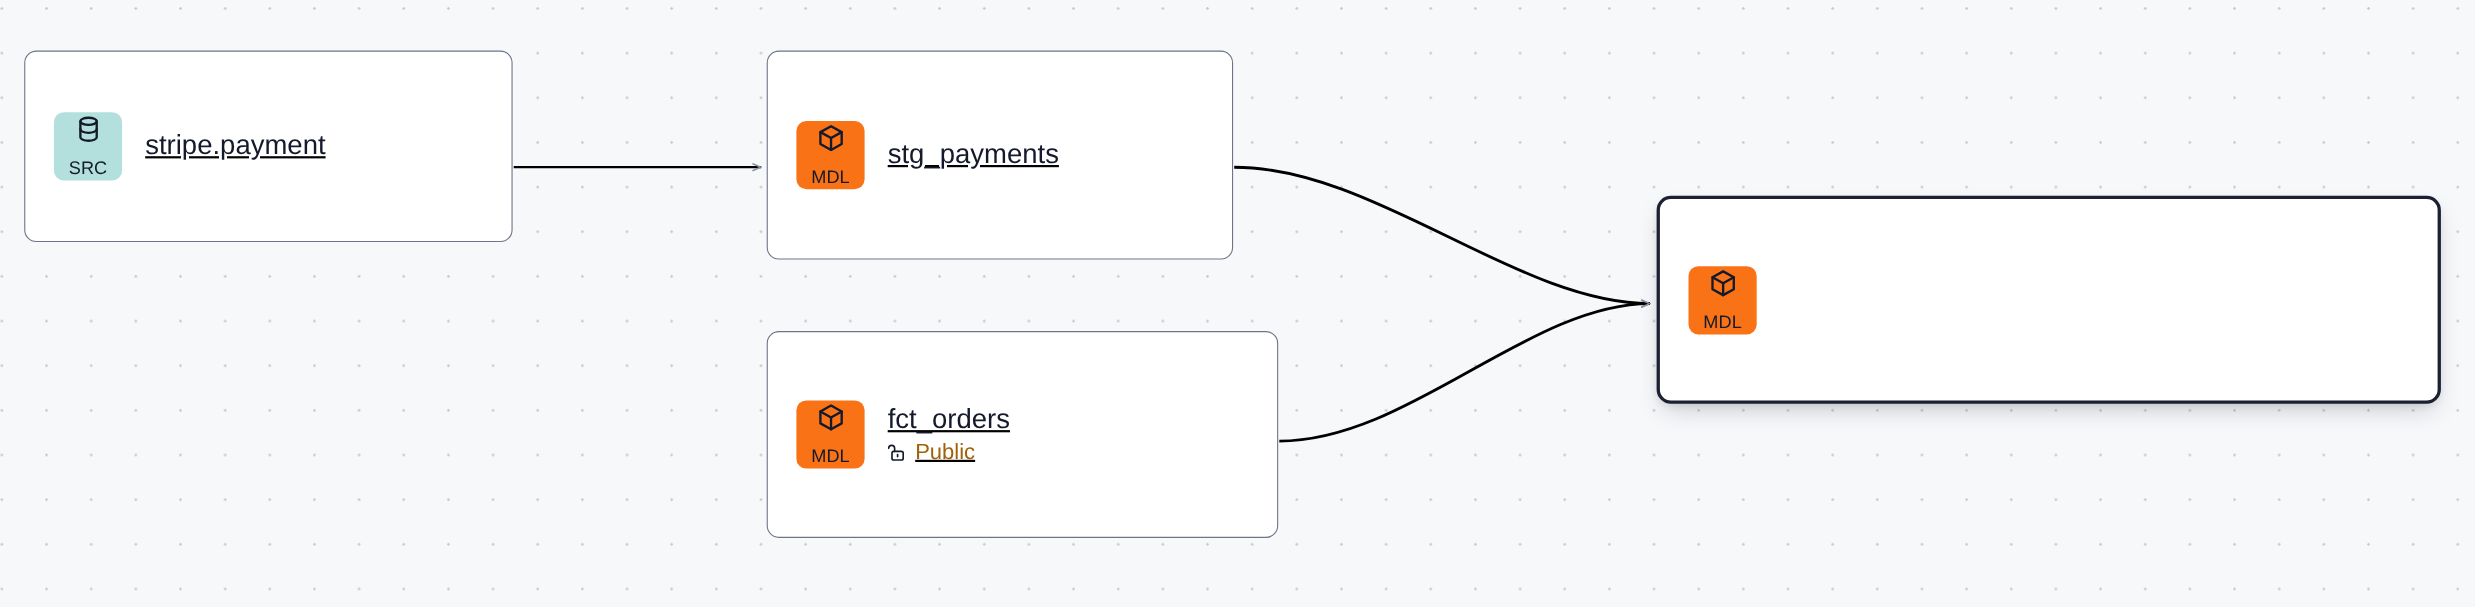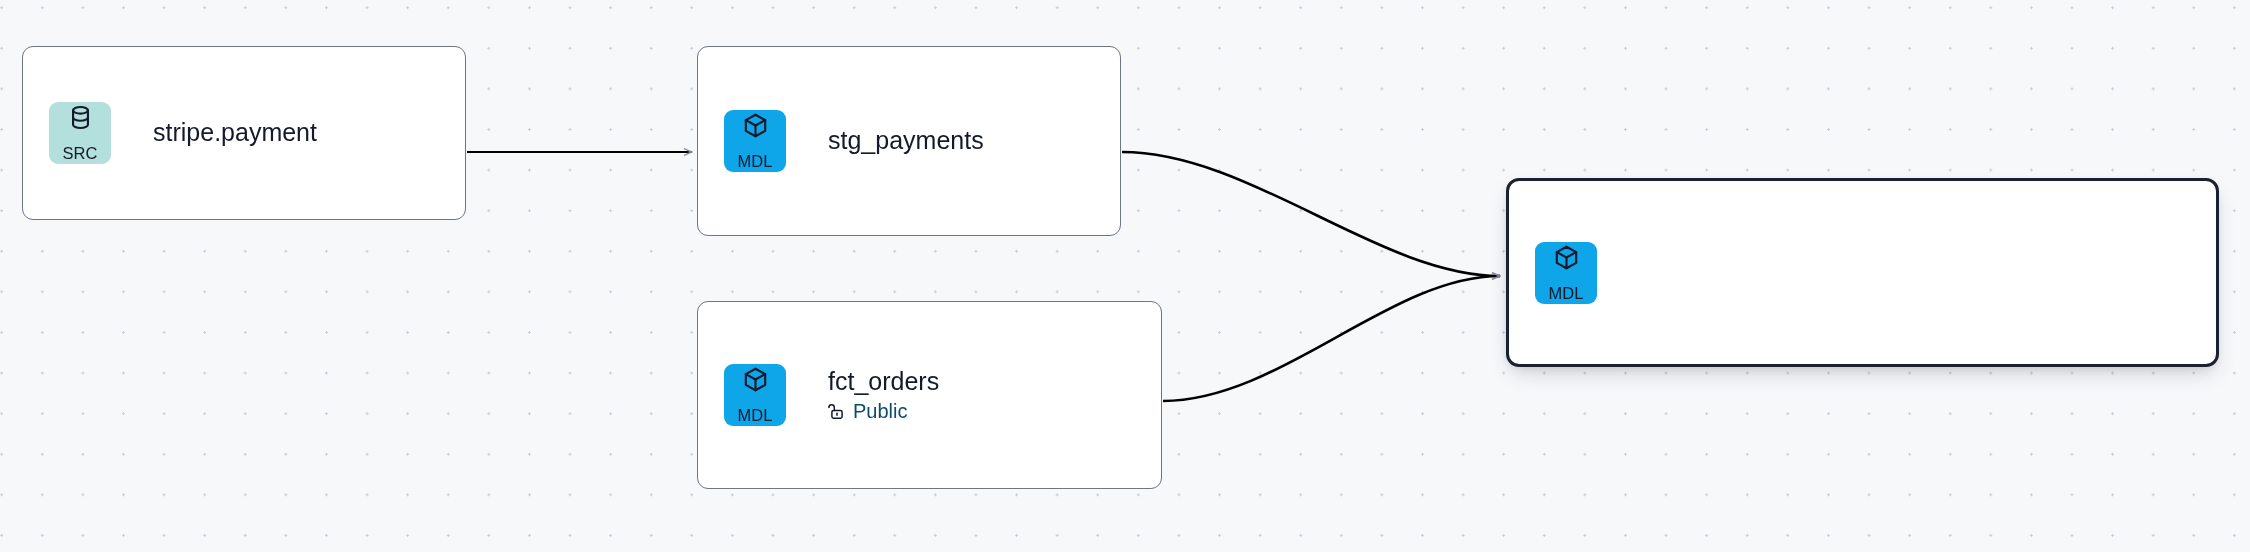--- a/index.html
+++ b/index.html
@@ -57,53 +57,54 @@
     width: 62px;
     height: 62px;
     border-radius: 9px;
     display: flex;
     flex-direction: column;
     align-items: center;
     justify-content: center;
     gap: 14px;
   }
   .badge.src  { background: #b3e0dc; }
-  .badge.mdl  { background: #0ea5e9; }
+  .badge.mdl  { background: #f97316; }
   .badge svg  { display: block; }
   .badge-text {
     font-size: 16.5px;
     line-height: 1;
     color: #141a2b;
     letter-spacing: 0.1px;
     font-weight: 400;
   }
 
   
   .node-body {
-    margin-left: 42px;
+    margin-left: 21px;
     display: flex;
     flex-direction: column;
     justify-content: center;
     min-width: 0;
+    text-decoration: underline;
   }
   .node-title {
     font-size: 25px;
     line-height: 1.18;
     color: #141a2b;
     white-space: nowrap;
     font-weight: 400;
   }
   .node-sub {
     margin-top: 3px;
     display: flex;
     align-items: center;
     gap: 7px;
     font-size: 20px;
     line-height: 1.2;
-    color: #0c4a6e;
+    color: #a16207;
     white-space: nowrap;
   }
   .node-sub svg { display: block; flex: 0 0 auto; }
 </style>
 </head>
 <body>
 
 <div id="canvas">
 
   <svg id="edges" viewBox="0 0 2250 552" width="2250" height="552">

